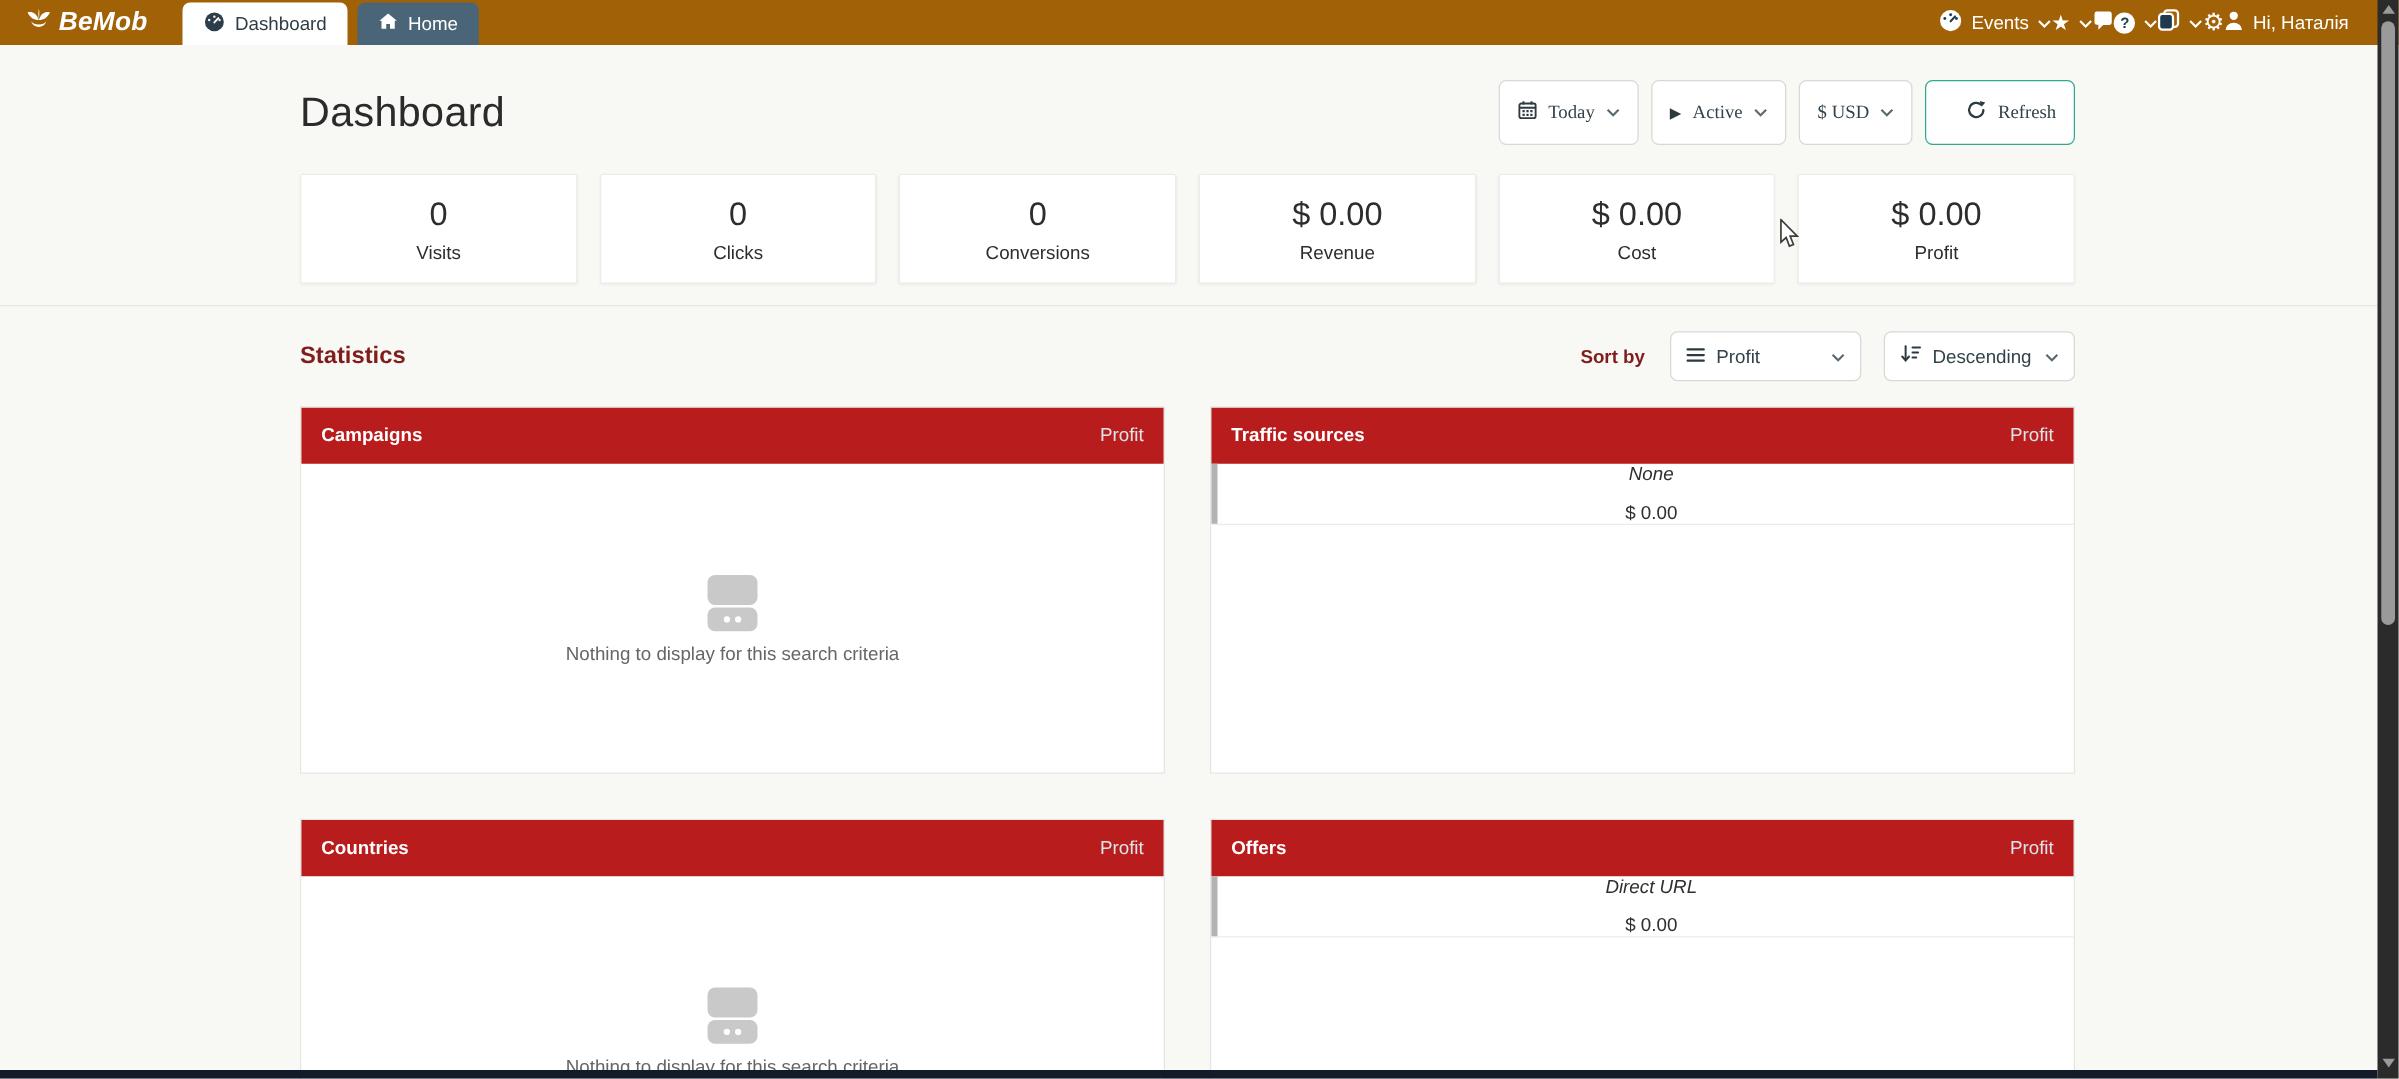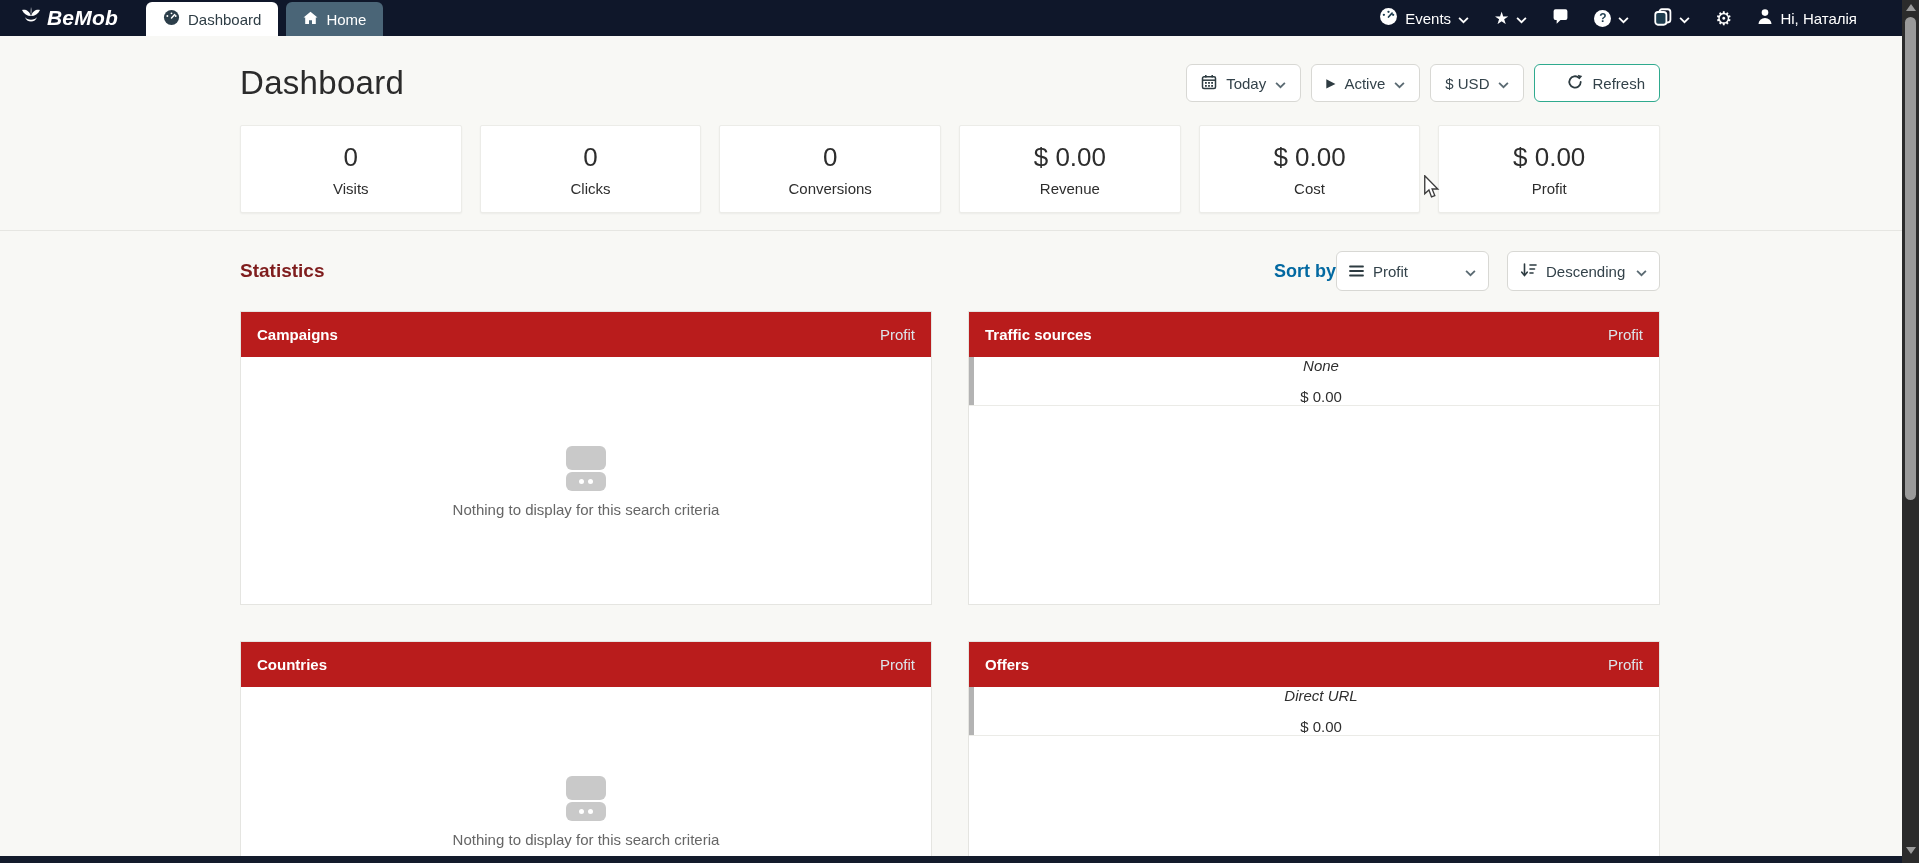--- a/index.html
+++ b/index.html
@@ -1,53 +1,53 @@
 <!DOCTYPE html>
 <html><head>
 <meta charset="utf-8">
 <style>
   * { margin:0; padding:0; box-sizing:border-box; }
   html,body { width:1919px; height:863px; overflow:hidden; }
   body { font-family:"Liberation Sans", sans-serif; background:#f8f8f5; position:relative; color:#2d2d2d; }
 
   
-  .topbar { position:absolute; top:0; left:0; width:1919px; height:36px; background:#0f172a; display:flex; align-items:center; z-index:4; }
+  .topbar { position:absolute; top:0; left:0; width:1919px; height:36px; background:#a16207; display:flex; align-items:center; z-index:4; }
   .brand { display:flex; align-items:center; gap:5px; margin-left:20px; margin-right:28px; color:#fff; }
   .brand-text { font-size:21px; font-weight:bold; font-style:italic; letter-spacing:.2px; }
   .tabs { display:flex; gap:8px; align-self:flex-end; height:34px; }
   .tab { height:34px; display:flex; align-items:center; gap:8px; padding:0 17px; border-radius:6px 6px 0 0; font-size:15px; cursor:default; }
   .tab.active { background:#fff; color:#2e3d45; }
   .tab.home { background:#4a6577; color:#fff; }
-  .topbar-right { margin-left:auto; display:flex; align-items:center; gap:25px; color:#fff; font-size:15px; padding-right:62px; }
+  .topbar-right { margin-left:auto; display:flex; align-items:center; color:#fff; font-size:15px; padding-right:40px; }
   .tb-item { display:flex; align-items:center; gap:7px; }
   .star-glyph { font-size:17px; line-height:1; }
   .gear-glyph { font-size:19px; line-height:1; }
   .qcircle { width:17px; height:17px; border-radius:50%; background:#fff; color:#1e3c4e; font-size:12px; font-weight:bold; display:flex; align-items:center; justify-content:center; }
 
   
   .main { position:absolute; top:36px; left:0; width:1902px; bottom:0; }
   .container { margin:0 242px 0 240px; }
   .head-row { display:flex; align-items:center; justify-content:space-between; padding-top:28px; }
   .page-title { font-size:33px; font-weight:300; color:#2b2b2b; letter-spacing:.3px; }
   .head-buttons { display:flex; gap:10px; }
-  .btn { height:38px; background:#fff; border:1px solid #d8d8d4; border-radius:6px; display:inline-flex; align-items:center; gap:9px; padding:0 14px; font-size:15px; color:#33424a; cursor:default; }
+  .btn { height:52px; background:#fff; border:1px solid #d8d8d4; border-radius:6px; display:inline-flex; align-items:center; gap:9px; padding:0 14px; font-size:15px; color:#33424a; cursor:default;font-family:Liberation Serif, serif; }
   .btn.refresh { border-color:#2faa8e;padding-left:32px; }
   .play-glyph { font-size:12px; color:#2d3b41; line-height:1; }
 
   .cards { display:flex; gap:18px; margin-top:23px; }
   .card { flex:1; height:88px; background:#fff; border:1px solid #ececE8; border-radius:2px; box-shadow:0 1px 2px rgba(0,0,0,.05); display:flex; flex-direction:column; align-items:center; justify-content:center; gap:7px; }
   .card-value { font-size:26px; color:#2d2d2d; }
   .card-label { font-size:15px; color:#2d2d2d; }
 
   .divider { margin-top:17px; border-top:1px solid #e6e6e2; width:100%; }
 
   .stats-row { display:flex; align-items:center; justify-content:space-between; margin-top:20px; }
   .section-title { font-size:19px; font-weight:bold; color:#7f1d1d; }
   .sort-controls { display:flex; align-items:center; }
-  .sort-label { font-size:18px; font-weight:bold; color:#0369a1; }
+  .sort-label { font-size:15px; font-weight:bold; color:#7f1d1d; margin-right:20px; }
   .select { width:153px; height:40px; background:#fff; border:1px solid #d8d8d4; border-radius:6px; display:flex; align-items:center; gap:9px; padding:0 12px; font-size:15px; color:#33424a; cursor:default; }
   .select + .select { margin-left:18px; }
   .select .chev { margin-left:auto; }
 
   .panels { margin-top:20px; display:grid; grid-template-columns:1fr 1fr; column-gap:36px; row-gap:36px; }
   .panel { background:#fff; border:1px solid #e5e5e1; height:294px; overflow:hidden; }
   .panel-header { height:45px; background:#b91c1c; color:#fff; display:flex; align-items:center; justify-content:space-between; padding:0 16px; font-size:15px; }
   .panel-title { font-weight:bold; }
   .panel-metric { color:#dde5ea; }
   .panel-body { height:249px; position:relative; }

